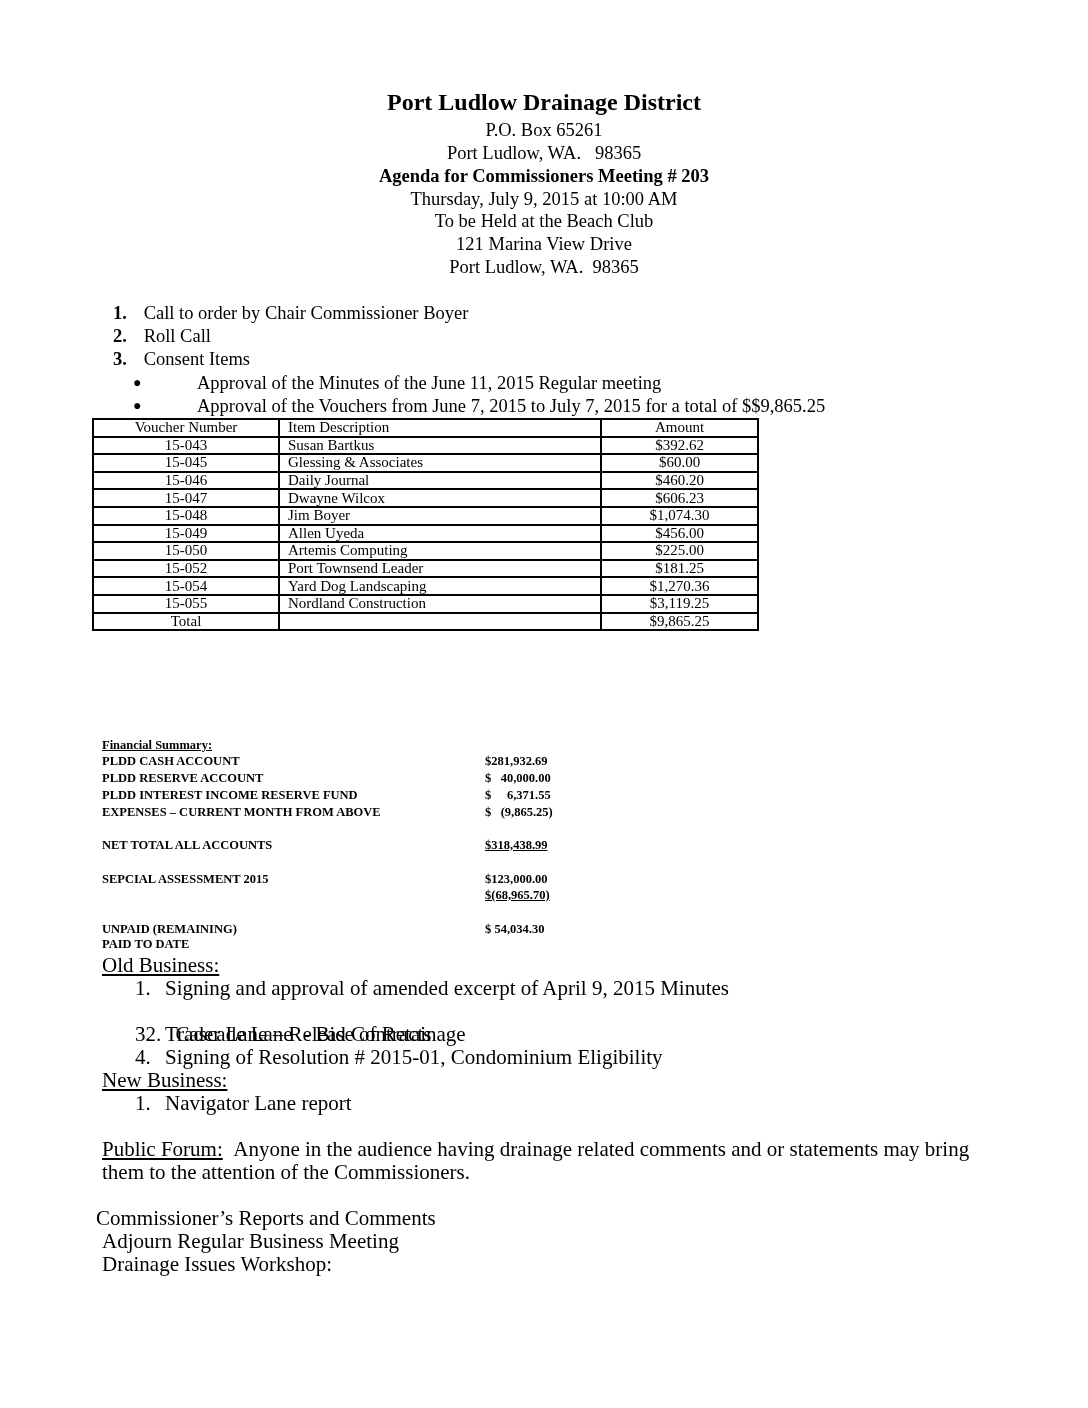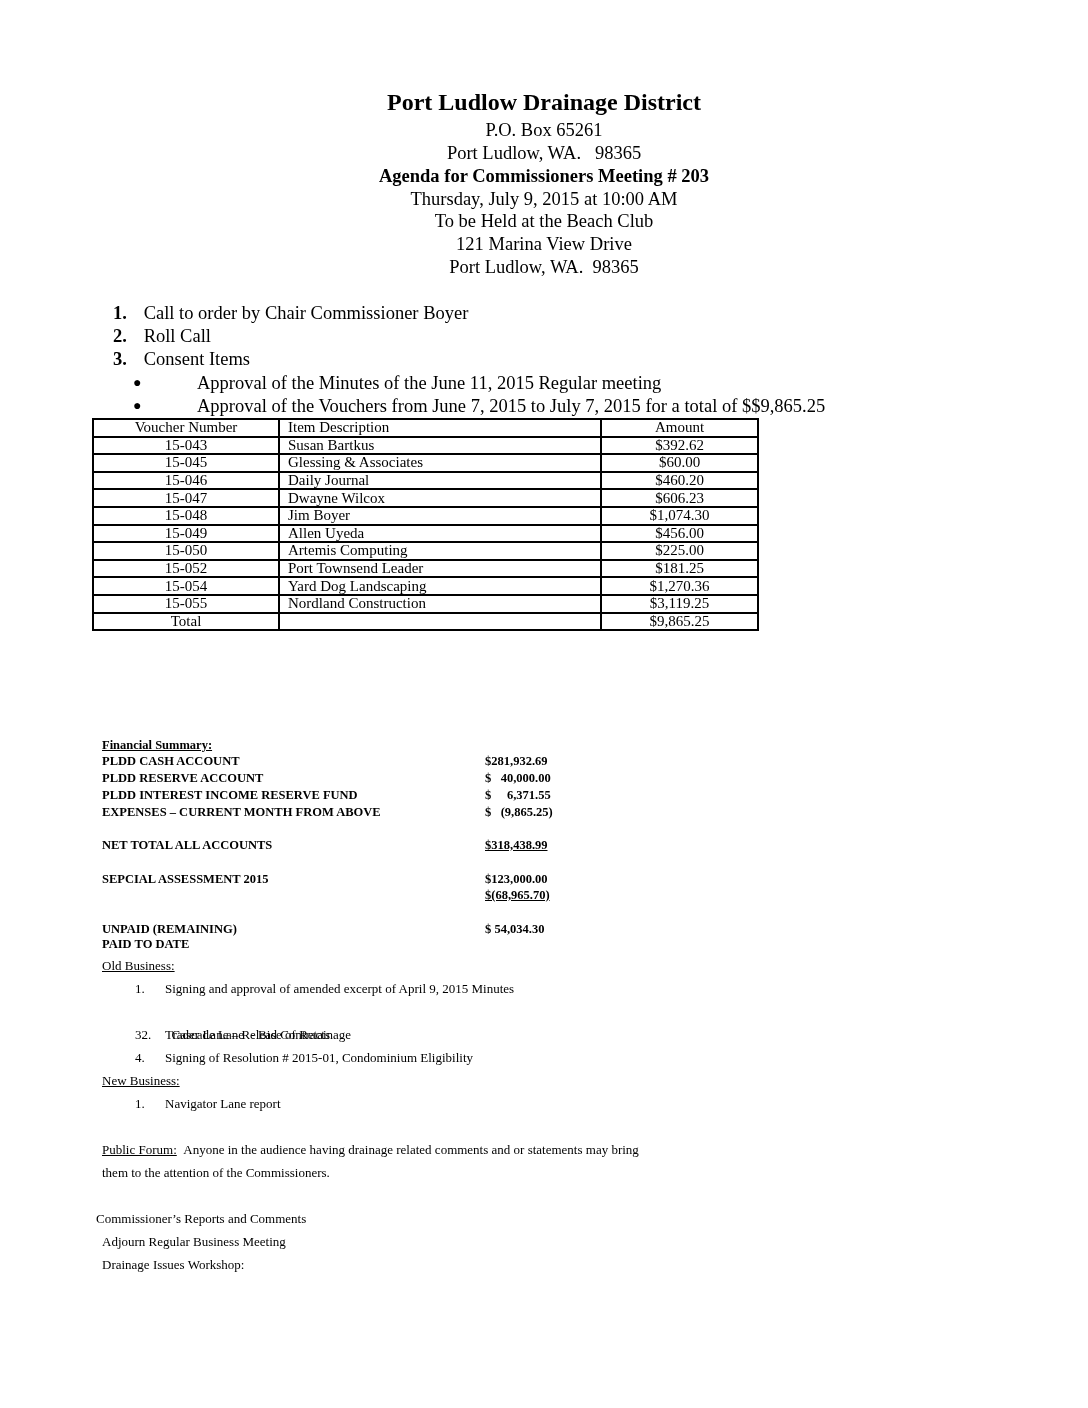--- a/index.html
+++ b/index.html
@@ -26,21 +26,21 @@
   table.vouchers td {
     border: 2px solid #000; height: 15.6px; padding: 0 8px; line-height: 15px;
   }
   table.vouchers td.c1 { width: 168px; text-align: center; }
   table.vouchers td.c2 { width: 304px; text-align: left; }
   table.vouchers td.c3 { text-align: center; }
   .fin { font-size: 12.5px; font-weight: bold; line-height: 16.8px; }
   .fin .label { position: absolute; left: 102px; }
   .fin .val { position: absolute; left: 485px; }
   .u { text-decoration: underline; text-align: right; }
-  .body-text { font-size: 13px; line-height: 23px; }
+  .body-text { font-size: 21px; line-height: 23px; }
   .list-num { display: inline-block; width: 30px; }
 </style>
 </head>
 <body>
 
 <div class="center-block title" style="top:89px;">Port Ludlow Drainage District</div>
 <div class="center-block hdr-line" style="top:119px;">P.O. Box 65261</div>
 <div class="center-block hdr-line" style="top:142px; white-space:pre;">Port Ludlow, WA.   98365</div>
 <div class="center-block hdr-line hdr-bold" style="top:165px;">Agenda for Commissioners Meeting # 203</div>
 <div class="center-block hdr-line" style="top:188px;">Thursday, July 9, 2015 at 10:00 AM</div>

